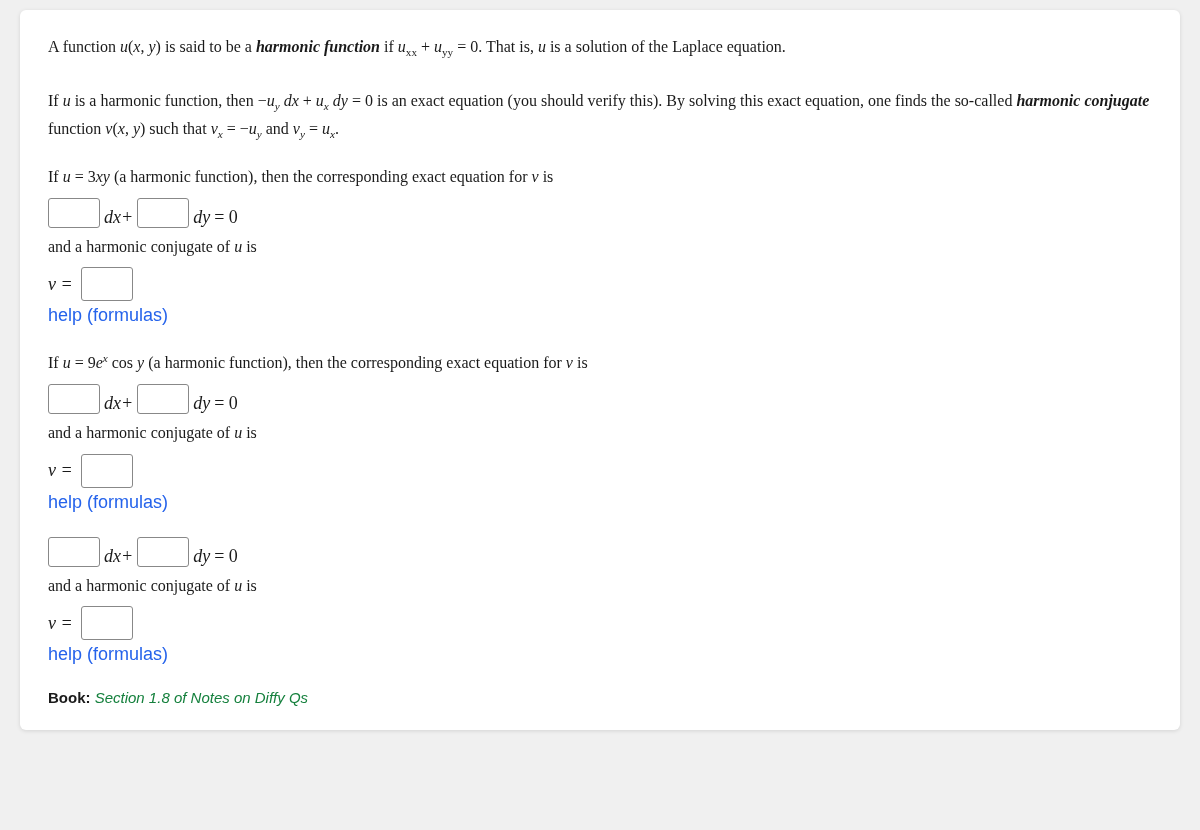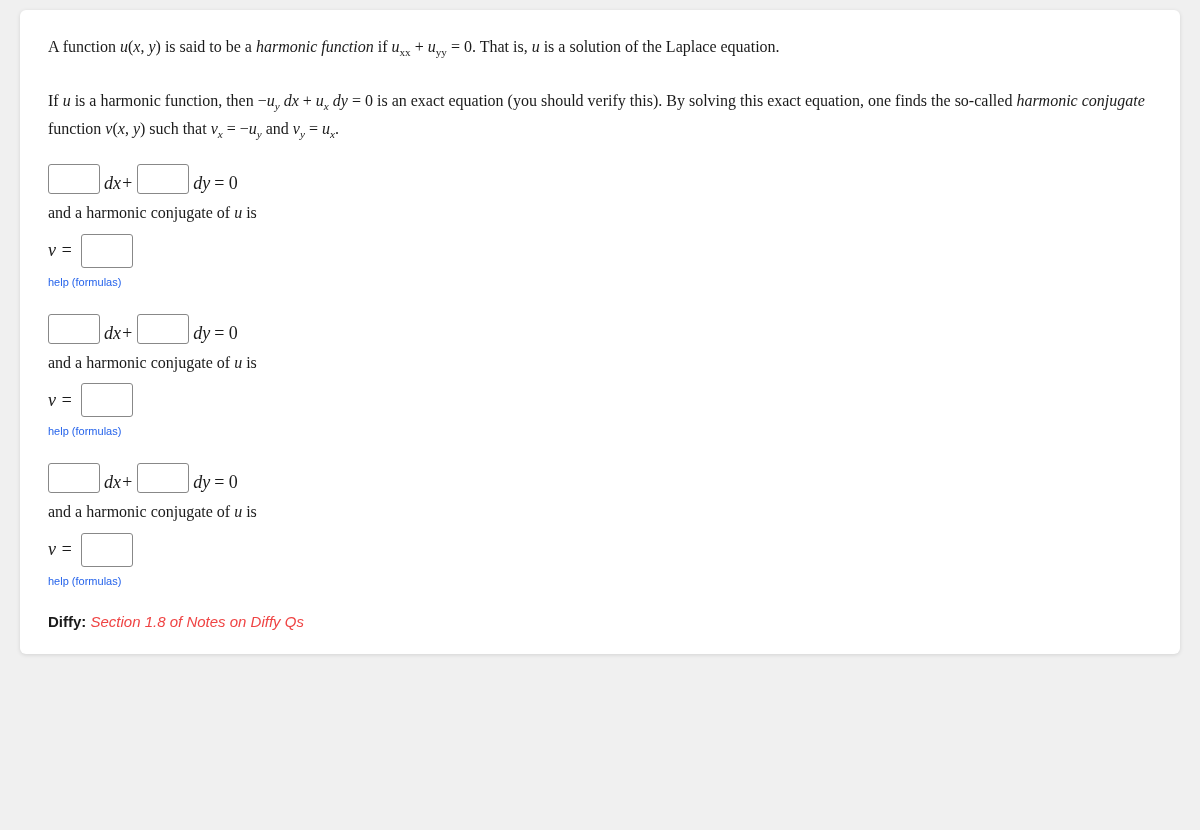--- a/index.html
+++ b/index.html
@@ -71,93 +71,99 @@
       height: 34px;
       border: 1.5px solid #888;
       border-radius: 3px;
       vertical-align: middle;
       background: #fff;
     }
 
     .help-link {
       color: #2563eb;
       font-family: Arial, sans-serif;
-      font-size: 11px;
+      font-size: 18px;
       text-decoration: none;
       cursor: pointer;
     }
 
     .book-line {
       margin-top: 12px;
       font-family: Arial, sans-serif;
       font-size: 15px;
       color: #1a1a1a;
     }
 
     .book-line a {
-      color: #ef4444;
+      color: #15803d;
       font-style: italic;
       text-decoration: none;
       text-align: center;
     }
 
     .math-text {
       font-style: italic;
     }
 
     sup {
       font-size: 0.7em;
       vertical-align: super;
     }
 
     sub {
       font-size: 0.7em;
       vertical-align: sub;
     }
 
     .bold-italic {
-      font-weight: normal;
+      font-weight: bold;
       font-style: italic;
       text-align: center;
     }
   </style>
 </head>
 <body>
 
 <div class="card">
 
   <div class="intro-block">
     <p>
       A function <span class="math-text">u</span>(<span class="math-text">x</span>, <span class="math-text">y</span>) is said to be a <span class="bold-italic">harmonic function</span> if <span class="math-text">u</span><sub>xx</sub> + <span class="math-text">u</span><sub>yy</sub> = 0. That is, <span class="math-text">u</span> is a solution of the Laplace equation.
     </p>
     <br>
     <p>
       If <span class="math-text">u</span> is a harmonic function, then −<span class="math-text">u</span><sub><span class="math-text">y</span></sub> <span class="math-text">dx</span> + <span class="math-text">u</span><sub><span class="math-text">x</span></sub> <span class="math-text">dy</span> = 0 is an exact equation (you should verify this). By solving this exact equation, one finds the so-called <span class="bold-italic">harmonic conjugate</span> function <span class="math-text">v</span>(<span class="math-text">x</span>, <span class="math-text">y</span>) such that <span class="math-text">v</span><sub><span class="math-text">x</span></sub> = −<span class="math-text">u</span><sub><span class="math-text">y</span></sub> and <span class="math-text">v</span><sub><span class="math-text">y</span></sub> = <span class="math-text">u</span><sub><span class="math-text">x</span></sub>.
     </p>
   </div>
 
   <div class="section-block">
+    <p class="section-desc">
+      If <span class="math-text">u</span> = 3<span class="math-text">xy</span> (a harmonic function), then the corresponding exact equation for <span class="math-text">v</span> is
+    </p>
     <div class="equation-row">
       <input class="input-box" type="text" style="">
       <span style="font-style:italic;"> dx+</span>
       <input class="input-box" type="text" style="">
       <span style="font-style:italic;"> dy</span>
       <span> = 0</span>
     </div>
     <p class="section-desc">
       and a harmonic conjugate of <span class="math-text">u</span> is
     </p>
     <div class="v-row">
       <span style="font-style:italic;">v =</span>
       <input class="v-input-box" type="text" style="">
     </div>
     <a class="help-link" href="#">help (formulas)</a>
   </div>
 
   <div class="section-block">
+    <p class="section-desc">
+      If <span class="math-text">u</span> = 9<span class="math-text">e</span><sup><span class="math-text">x</span></sup> cos <span class="math-text">y</span> (a harmonic function), then the corresponding exact equation for <span class="math-text">v</span> is
+    </p>
     <div class="equation-row">
       <input class="input-box" type="text" style="">
       <span style="font-style:italic;"> dx+</span>
       <input class="input-box" type="text" style="">
       <span style="font-style:italic;"> dy</span>
       <span> = 0</span>
     </div>
     <p class="section-desc">
       and a harmonic conjugate of <span class="math-text">u</span> is
     </p>
@@ -180,17 +186,17 @@
       and a harmonic conjugate of <span class="math-text">u</span> is
     </p>
     <div class="v-row">
       <span style="font-style:italic;">v =</span>
       <input class="v-input-box" type="text" style="">
     </div>
     <a class="help-link" href="#">help (formulas)</a>
   </div>
 
   <p class="book-line">
-    <strong>Diffy:</strong>
+    <strong>Book:</strong>
     <a href="#">Section 1.8 of Notes on Diffy Qs</a>
   </p>
 
 </div>
 
 </body></html>

